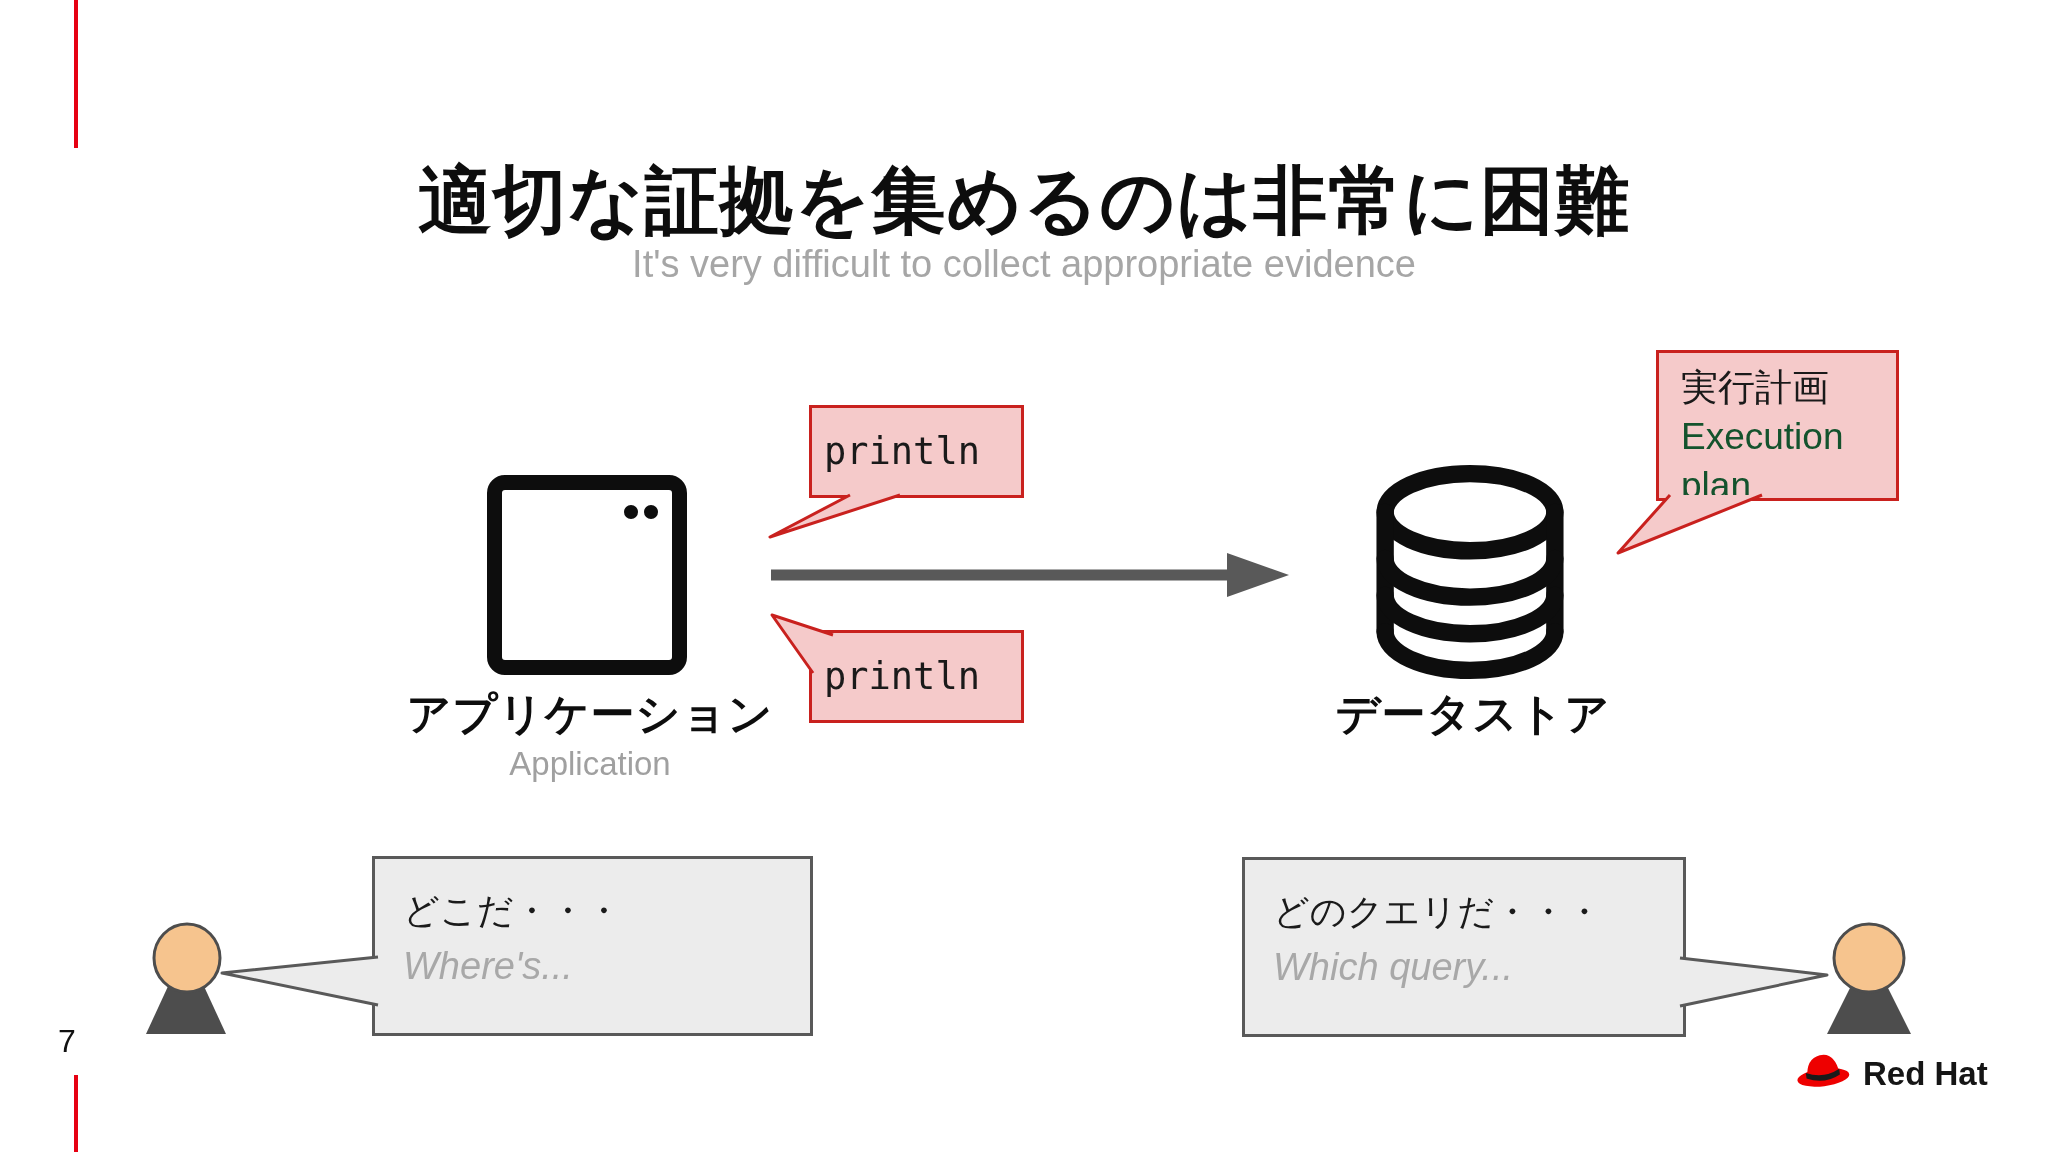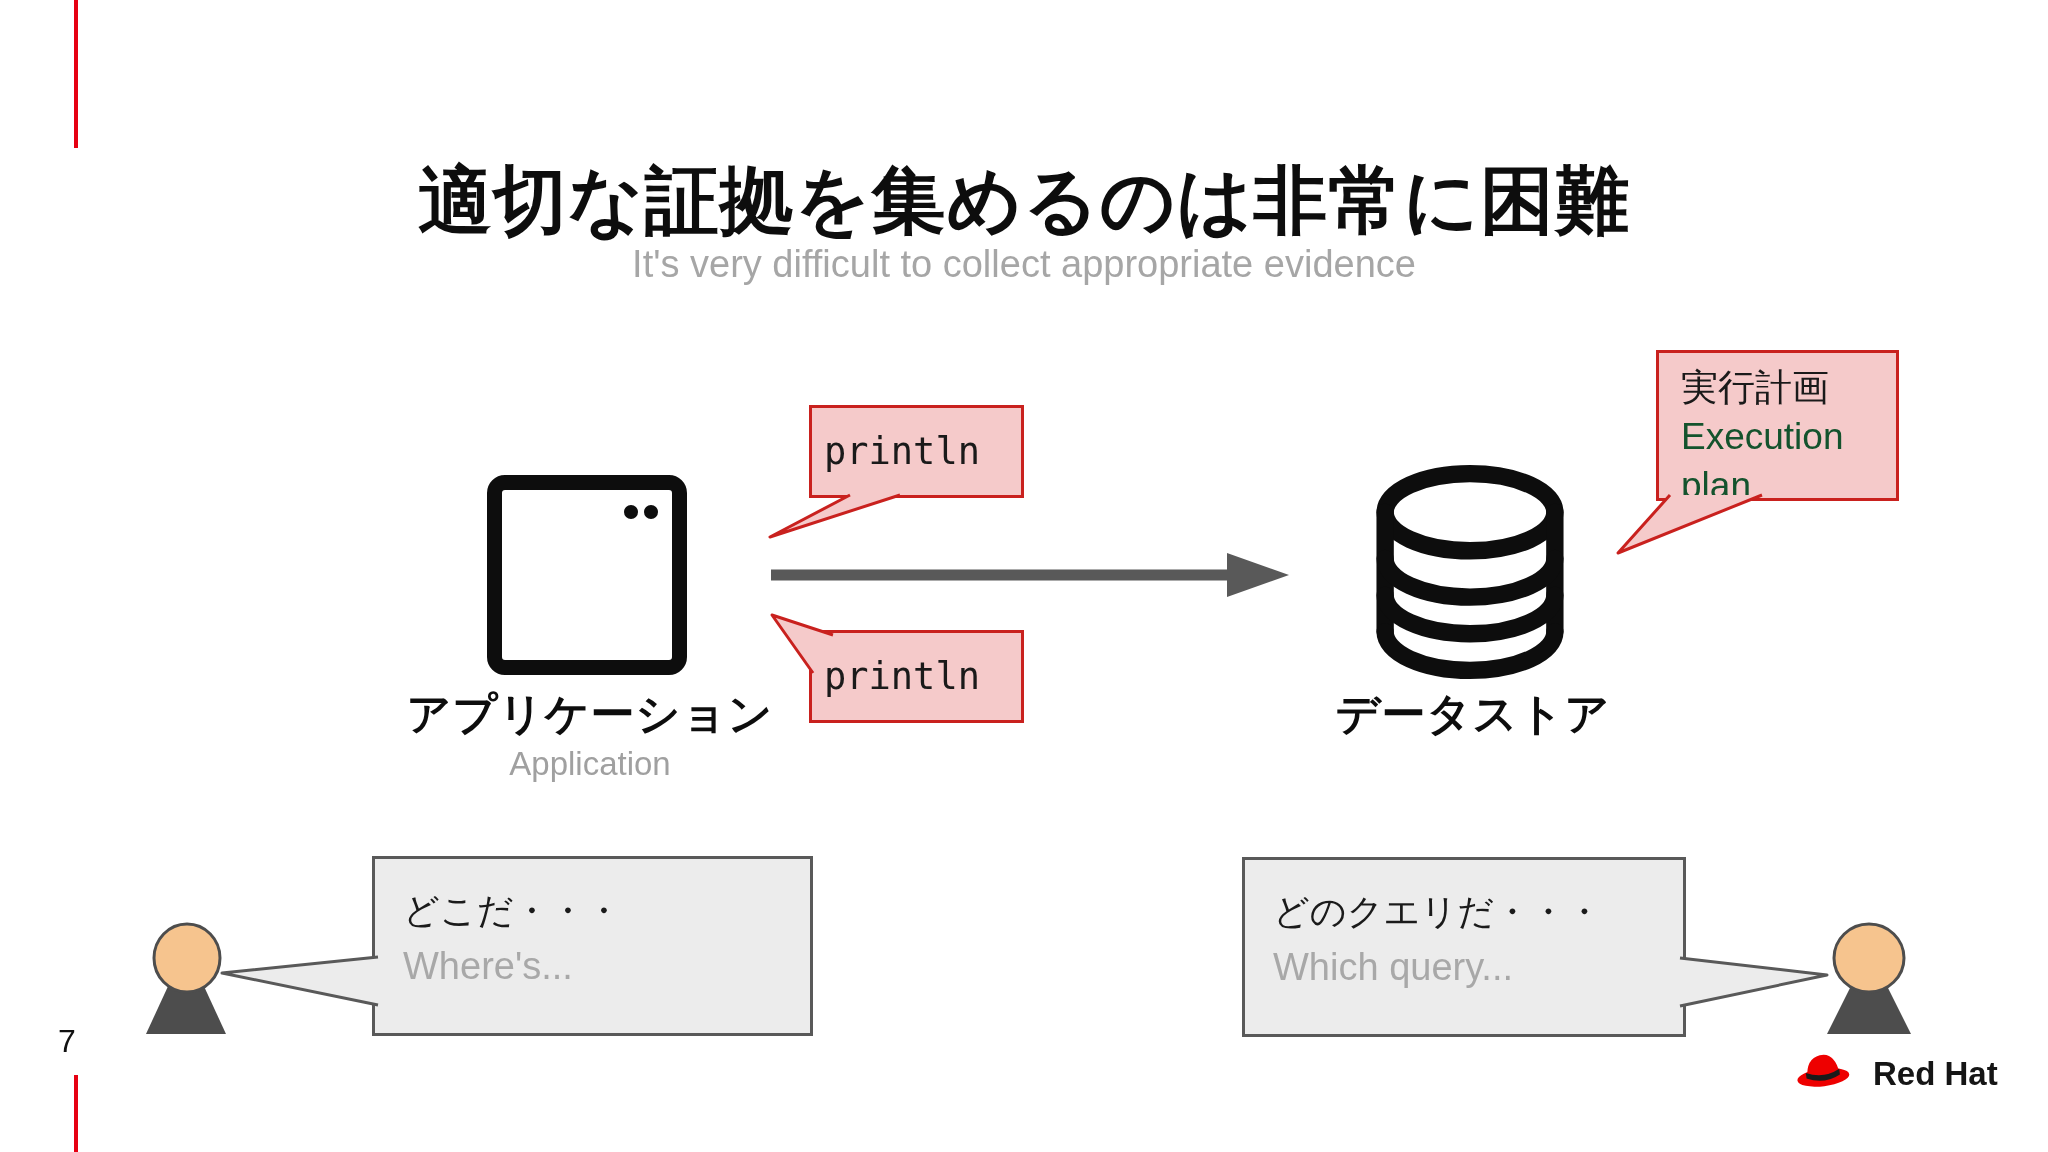--- a/index.html
+++ b/index.html
@@ -92,29 +92,29 @@
 
   
   .speech {
     position: absolute; height: 180px;
     background: #ececec; border: 3px solid #595959;
     padding: 28px 0 0 28px;
   }
   .speech-left  { left: 372px; top: 856px; width: 441px; }
   .speech-right { left: 1242px; top: 857px; width: 444px; }
   .speech-ja { font-size: 36px; color: #1a1a1a; }
-  .speech-en { font-size: 38px; color: #a8a8a8; margin-top: 9px; }
+  .speech-en { font-size: 38px; color: #a8a8a8; margin-top: 9px; font-style: italic; }
 
   .logo {
     position: absolute; left: 1795px; top: 1046px;
     display: flex; align-items: flex-end;
   }
   .logo-text {
     font-size: 33px; font-weight: 700; color: #151515;
-    margin-left: 22px; letter-spacing: 0px; line-height: 1.0;
+    margin-left: 12px; letter-spacing: 0px; line-height: 1.0;
     padding-bottom: 2px;
   }
 </style>
 </head>
 <body>
 
 <div class="slide">
 
   <div class="red-line top"></div>
   <div class="red-line bottom"></div>

